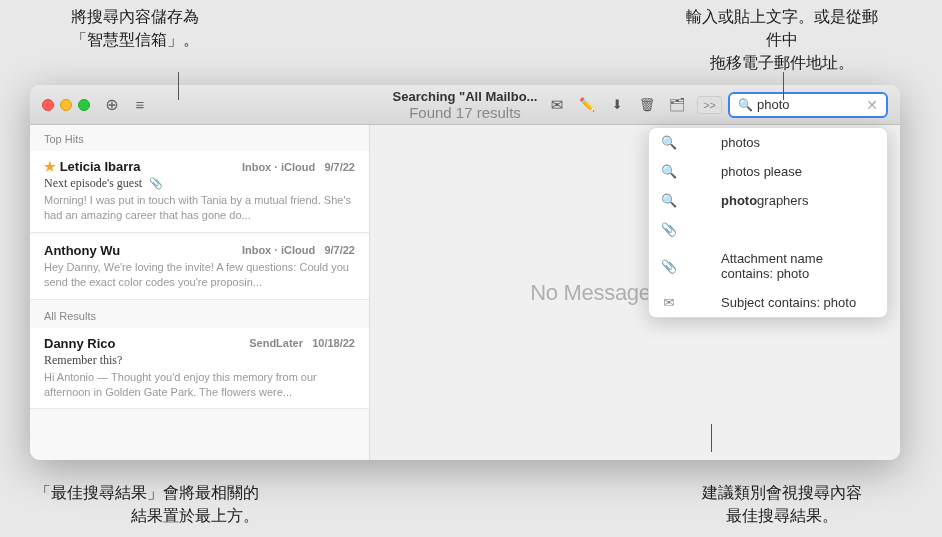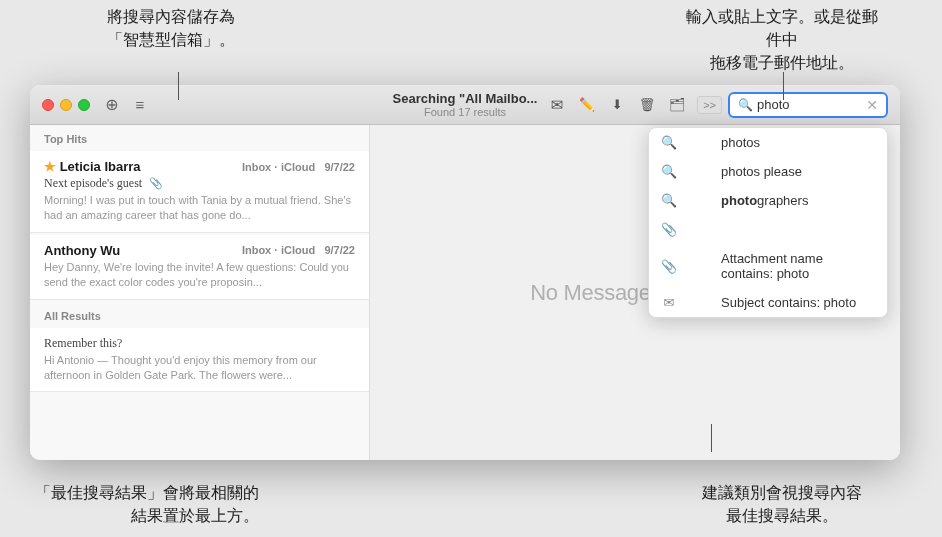--- a/index.html
+++ b/index.html
@@ -80,21 +80,21 @@
       text-align: center;
     }
 
     .title-main {
       font-size: 13px;
       font-weight: 600;
       color: #333;
     }
 
     .title-sub {
-      font-size: 11px;
+      font-size: 15px;
       color: #888;
     }
 
     .toolbar-icons {
       display: flex;
       align-items: center;
       gap: 2px;
       margin-left: 20px;
     }
 
@@ -168,21 +168,21 @@
     .mail-list {
       width: 340px;
       flex-shrink: 0;
       background: #f8f8f8;
       border-right: 1px solid #ddd;
       overflow-y: auto;
     }
 
     .section-header {
       font-size: 11px;
-      font-weight: 700;
+      font-weight: 400;
       color: #888;
       padding: 8px 14px 4px;
       text-transform: none;
       letter-spacing: 0;
     }
 
     .mail-item {
       padding: 8px 14px;
       border-bottom: 1px solid #e8e8e8;
       cursor: pointer;
@@ -294,21 +294,21 @@
     }
 
     .highlight-text {
       font-weight: 700;
     }
 
     
     .ann-top-left {
       top: 5px;
       left: 35px;
-      text-align: right;
+      text-align: center;
       width: 200px;
     }
 
     .ann-top-right {
       top: 5px;
       right: 65px;
       text-align: center;
       width: 200px;
     }
 
@@ -428,20 +428,30 @@
             &nbsp;
             <span>9/7/22</span>
           </div>
         </div>
         <div class="mail-preview">Hey Danny, We're loving the invite! A few questions: Could you send the exact color codes you're proposin...</div>
       </div>
 
       <div class="section-header">All Results</div>
 
       <div class="mail-item">
+        <div class="mail-item-header">
+          <div class="mail-sender">
+            <span>Danny Rico</span>
+          </div>
+          <div class="mail-meta">
+            <span>SendLater</span>
+            &nbsp;
+            <span>10/18/22</span>
+          </div>
+        </div>
         <div class="mail-subject">Remember this?</div>
         <div class="mail-preview">Hi Antonio — Thought you'd enjoy this memory from our afternoon in Golden Gate Park. The flowers were...</div>
       </div>
 
     </div>
 
     <div class="reading-pane">
       <span class="no-message">No Message Selected</span>
     </div>
 

